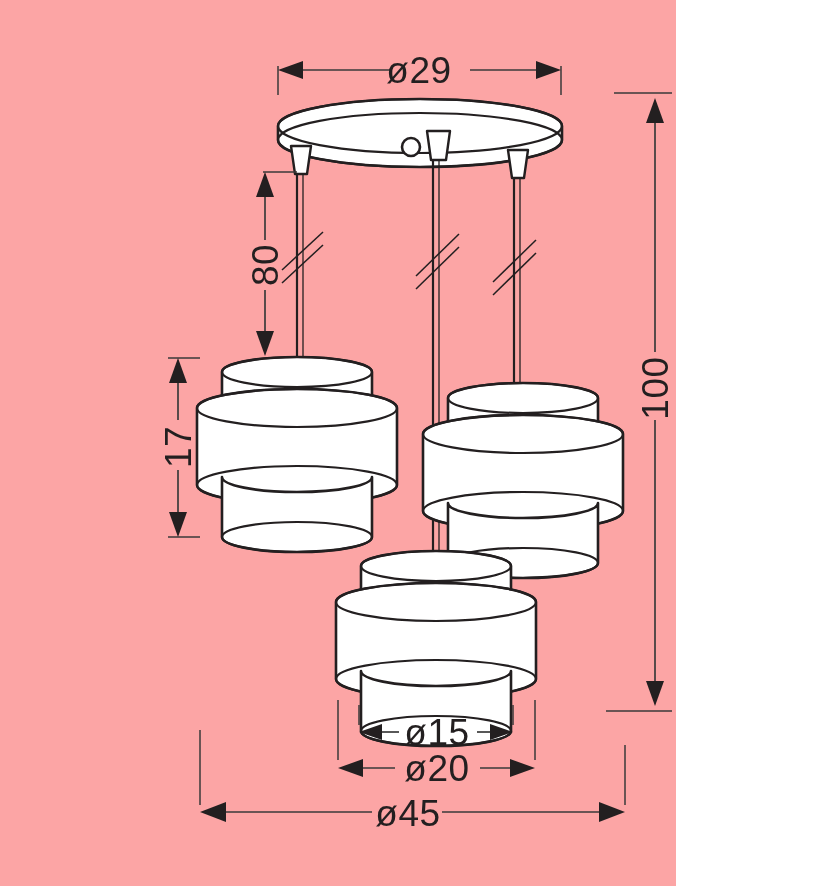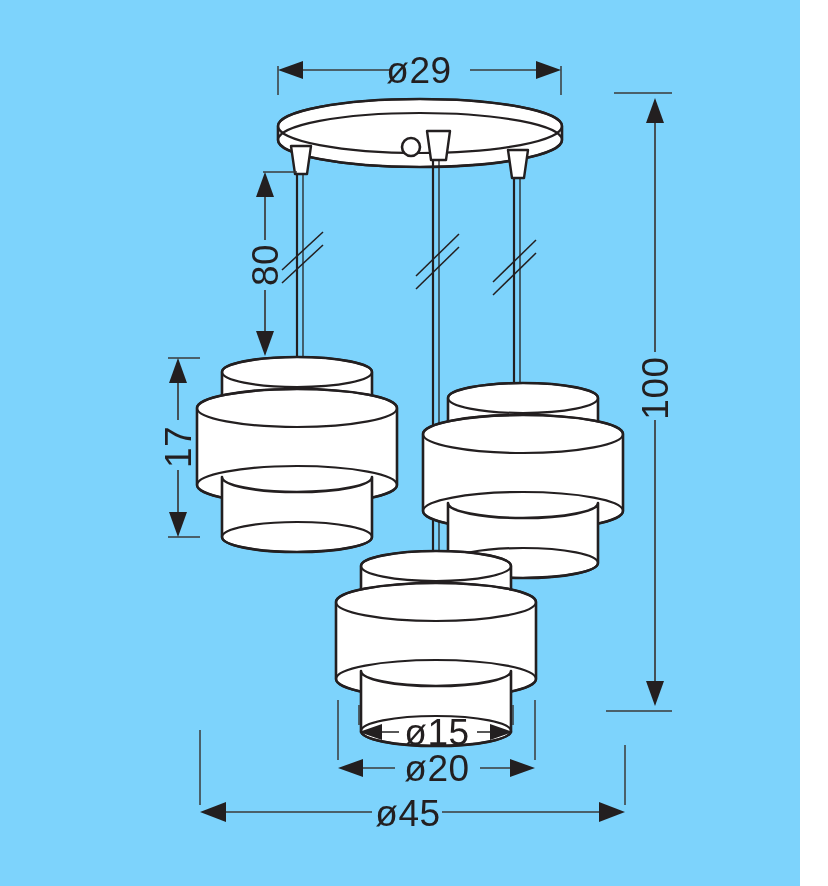--- a/index.html
+++ b/index.html
@@ -5,23 +5,23 @@
   html, body {
     margin: 0;
     padding: 0;
     background: #ffffff;
   }
   body {
     font-family: "Liberation Sans", sans-serif;
   }
   #drawing-root {
     position: relative;
-    width: 800px;
+    width: 676px;
     height: 886px;
-    background: #7dd3fc;
+    background: #fca5a5;
     overflow: hidden;
   }
   svg.tech-drawing {
     display: block;
     width: 828px;
     height: 886px;
   }
   .outline {
     fill: #ffffff;
     stroke: #231f20;

